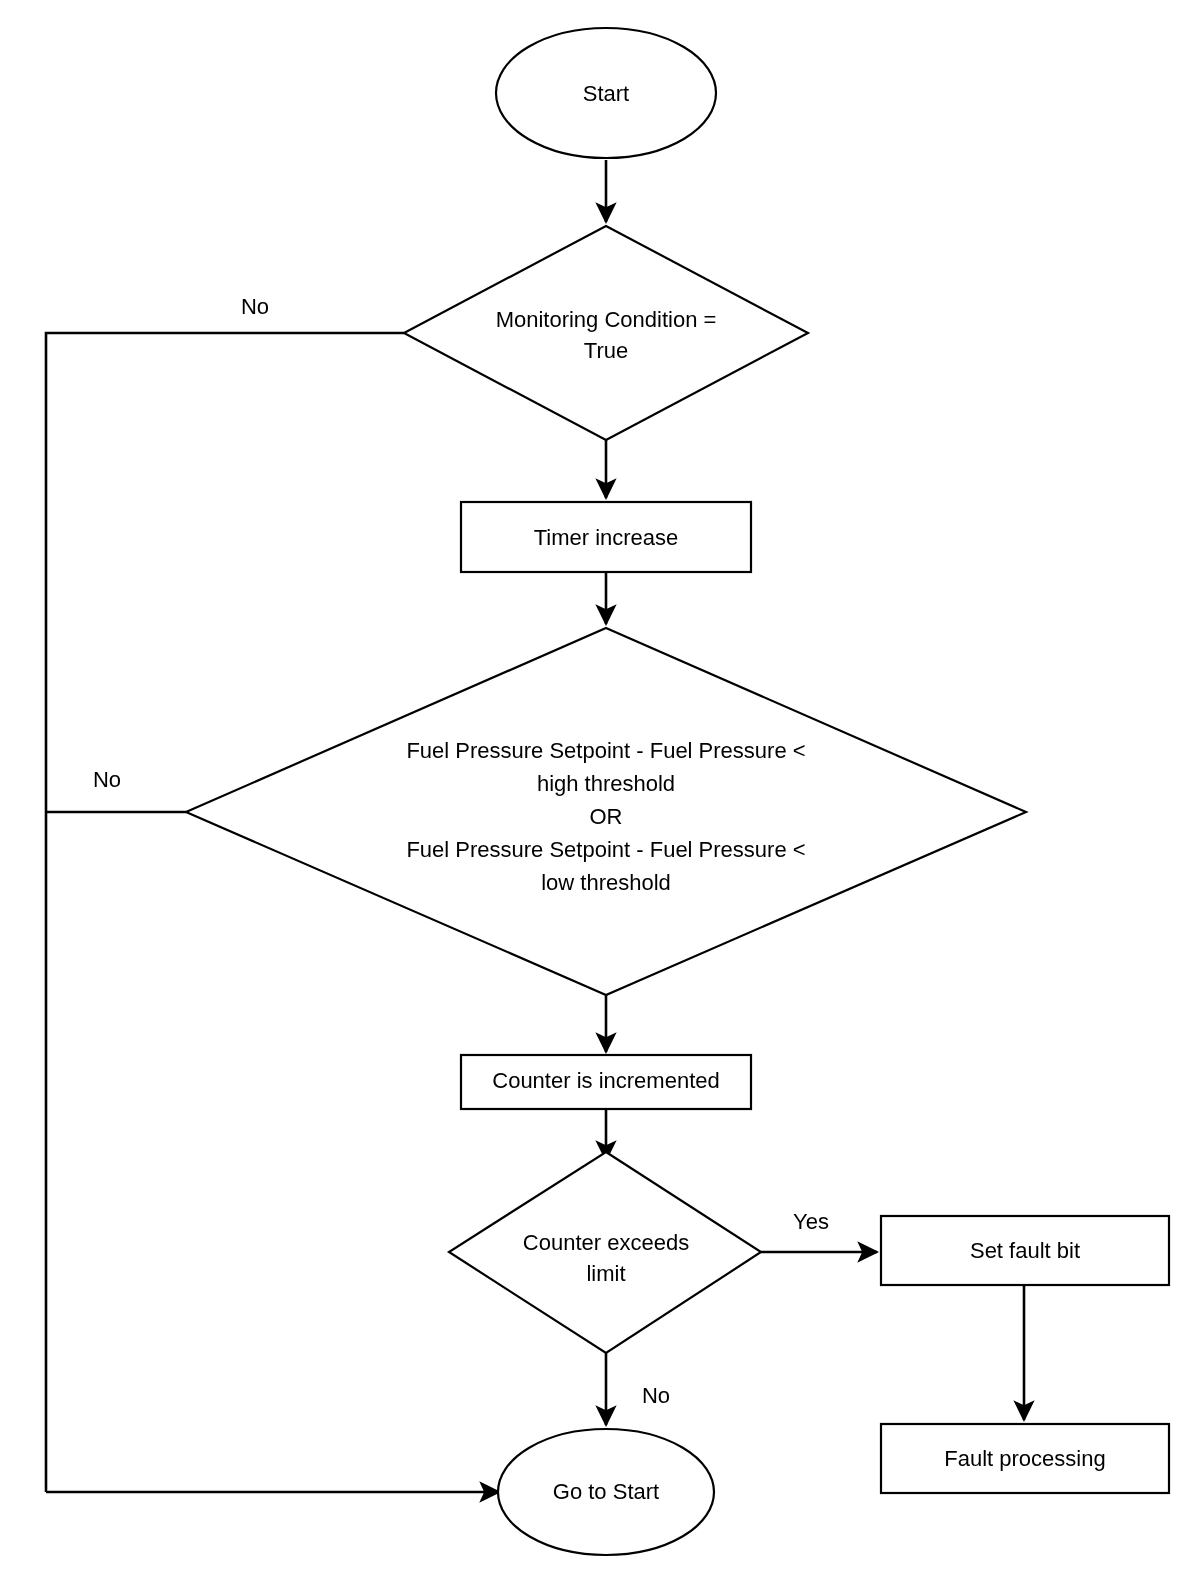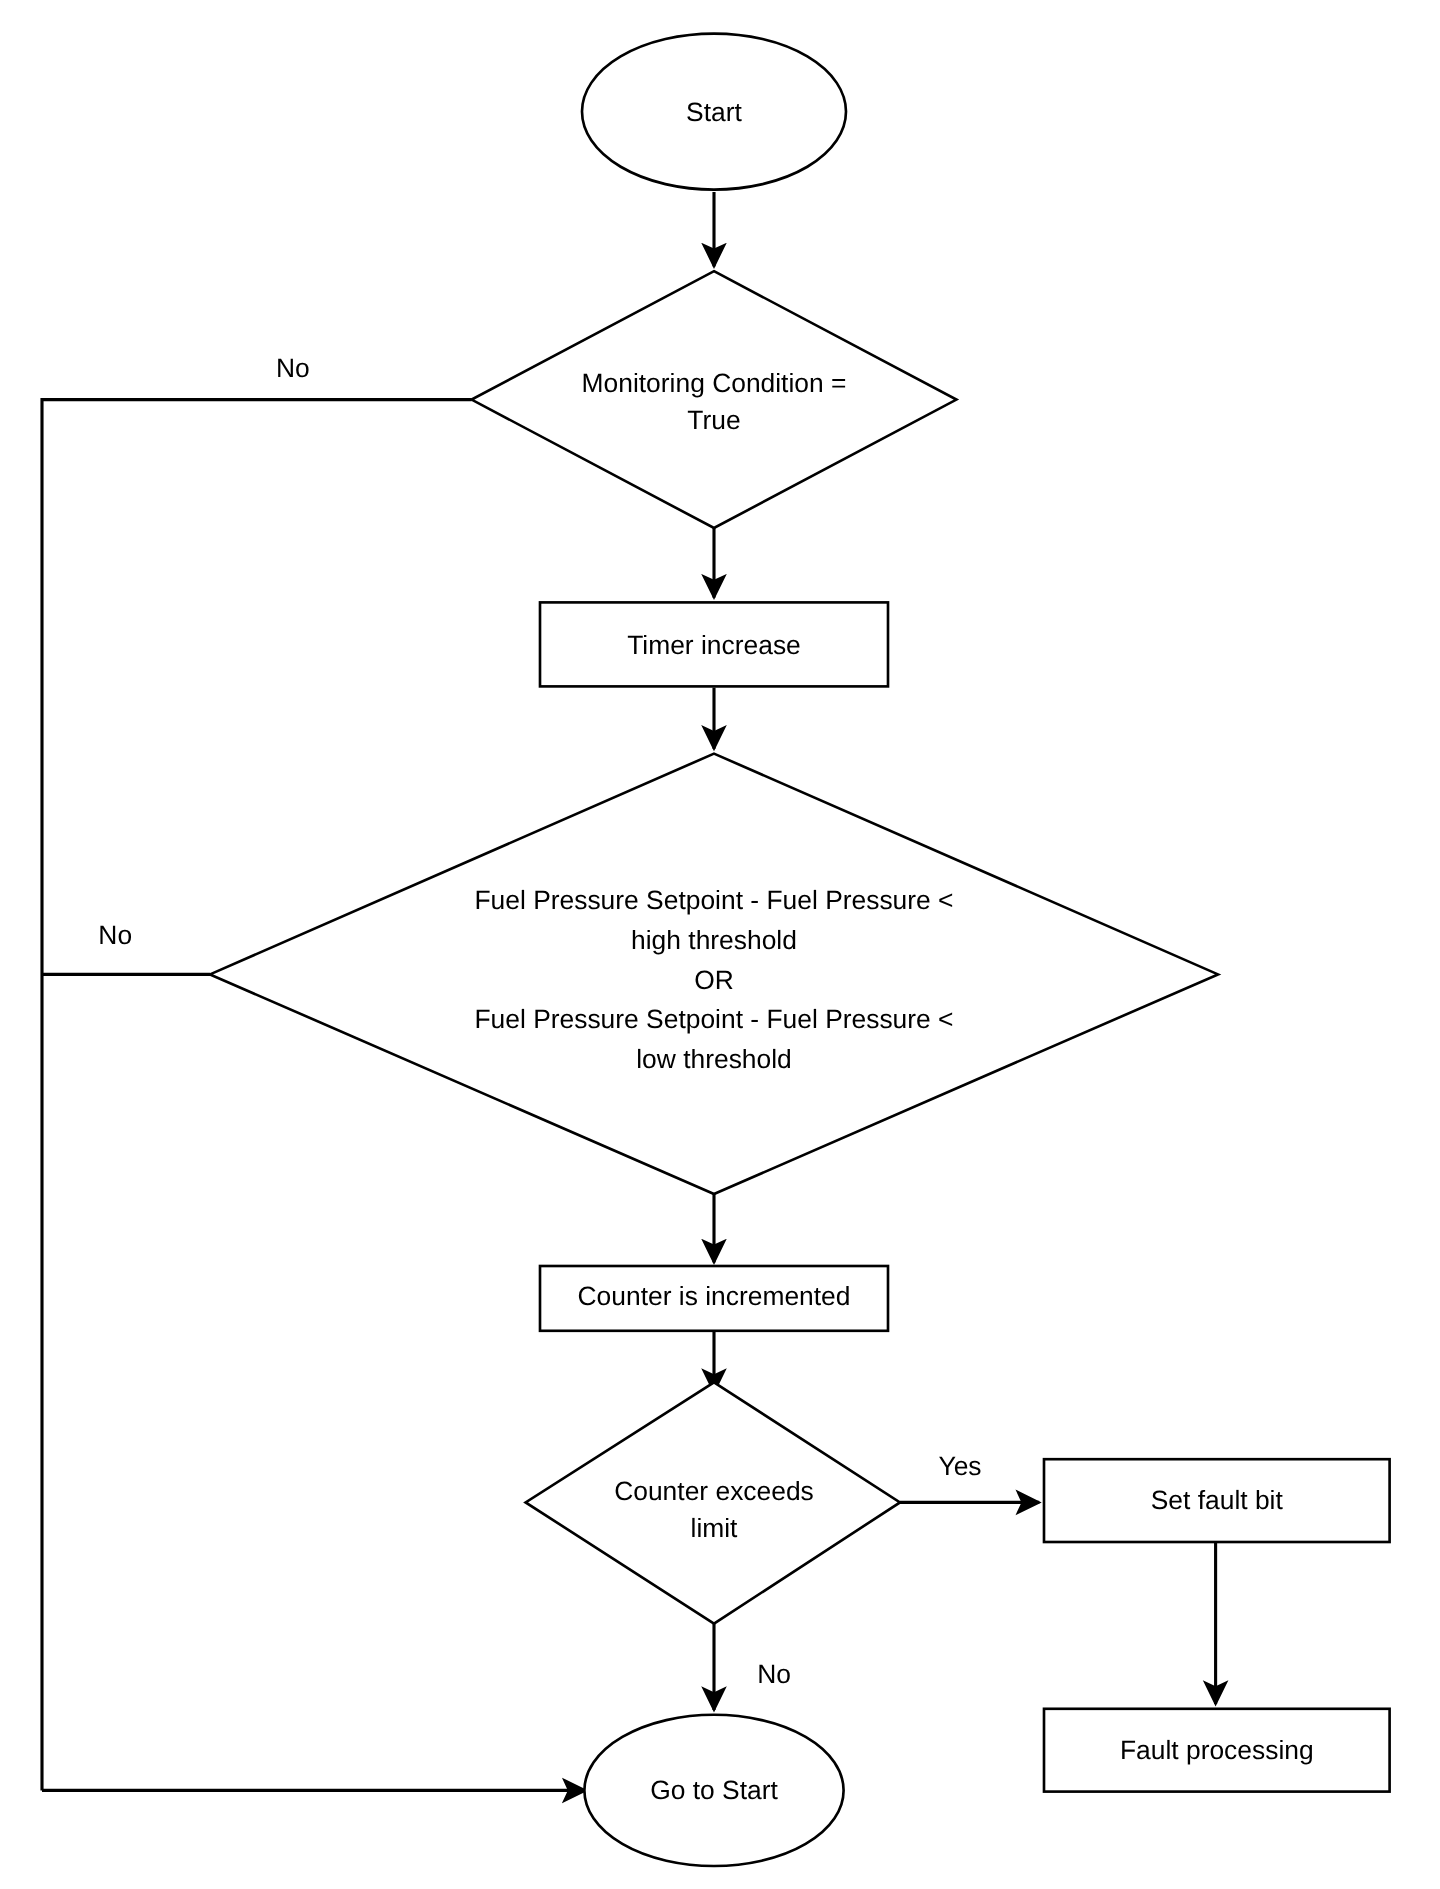--- a/index.html
+++ b/index.html
@@ -11,20 +11,21 @@
     width: 1200px;
     height: 1574px;
     font-family: "Liberation Sans", sans-serif;
     overflow: hidden;
   }
   #flowchart-root {
     position: relative;
     width: 1131px;
     height: 1574px;
     background: #ffffff;
+    margin-left: 11px;
   }
   svg#flow-svg {
     display: block;
     width: 1200px;
     height: 1574px;
   }
   .shape-outline {
     fill: #ffffff;
     stroke: #000000;
     stroke-width: 2.2;

